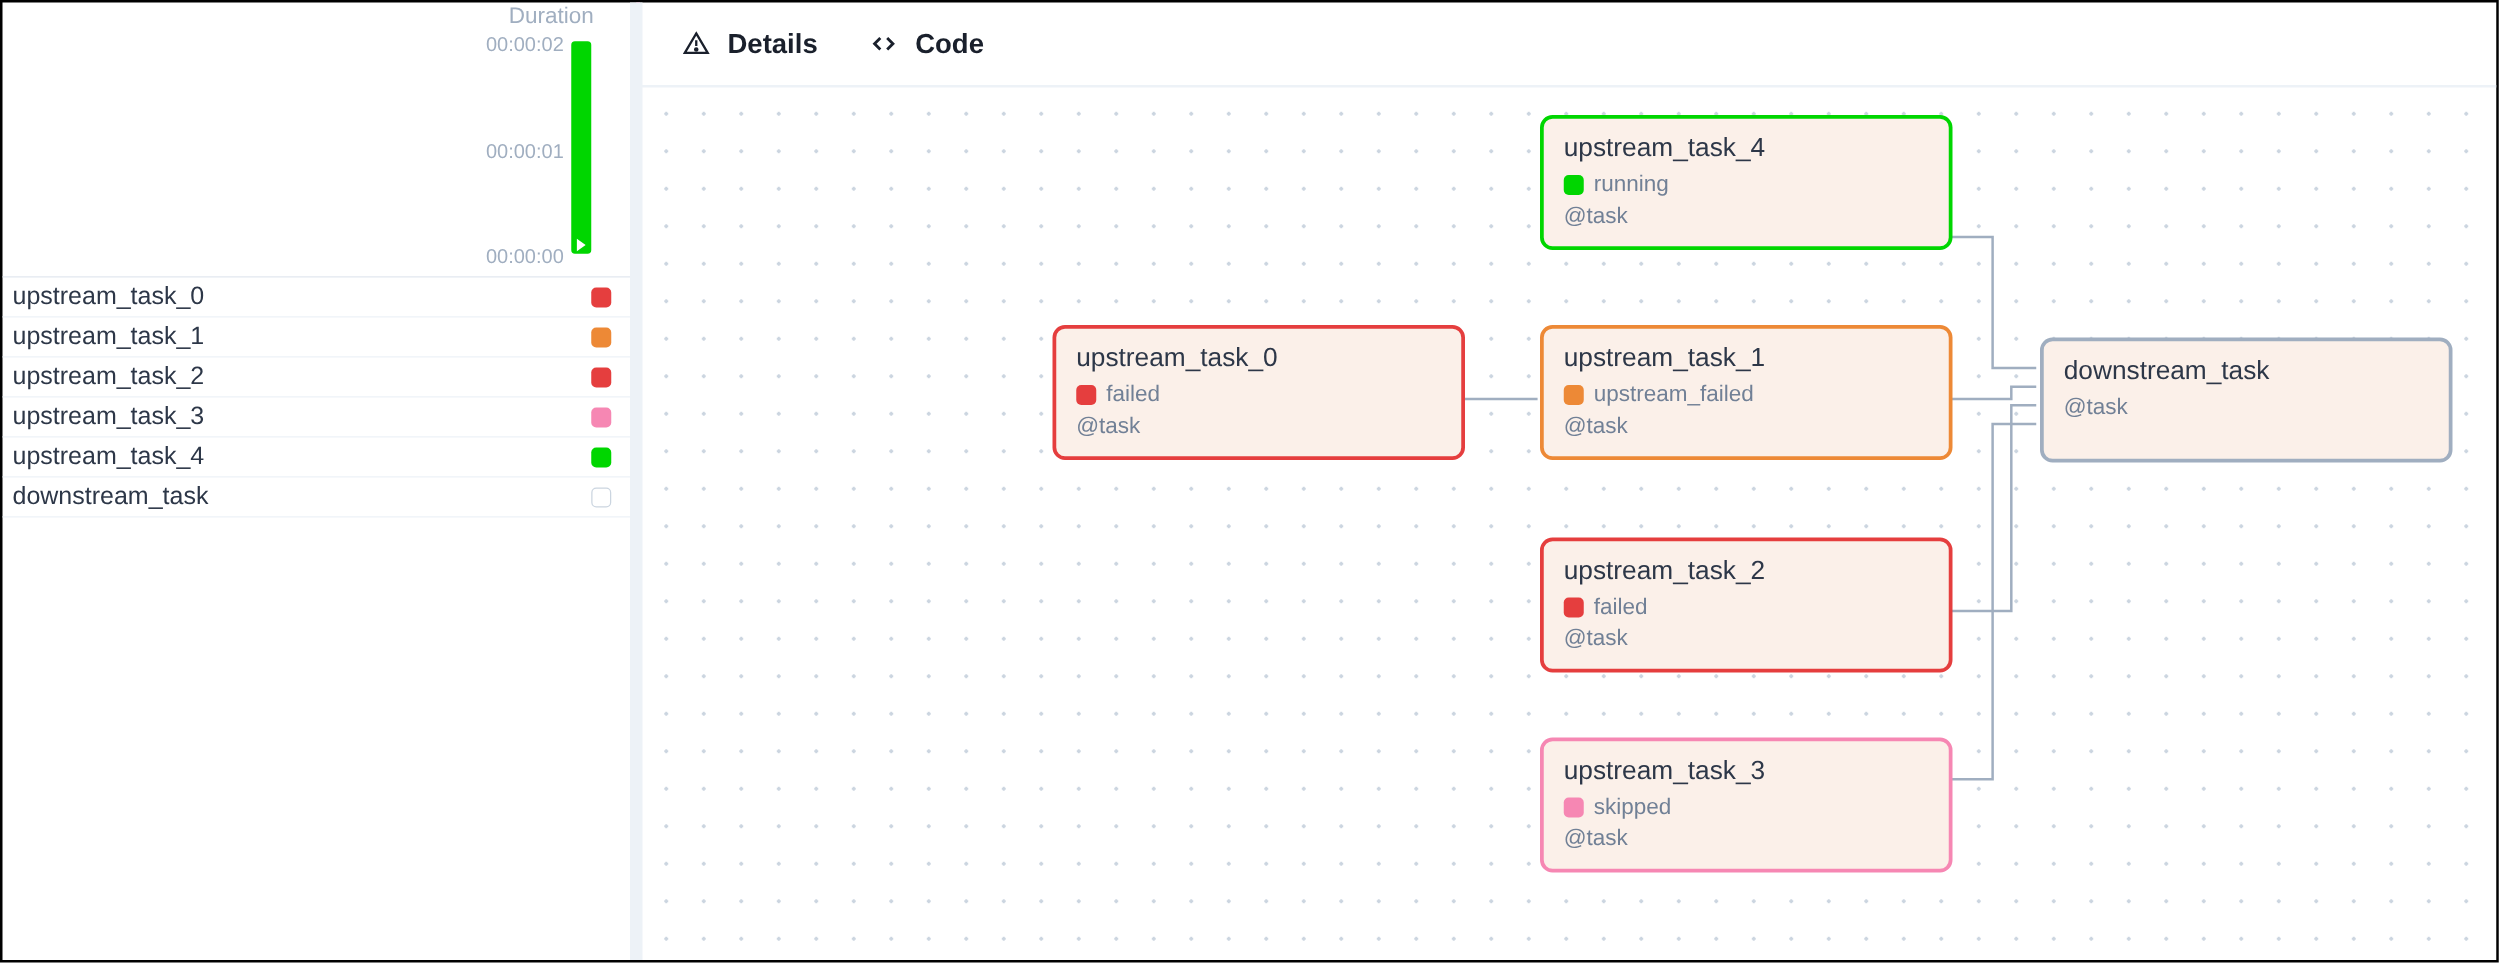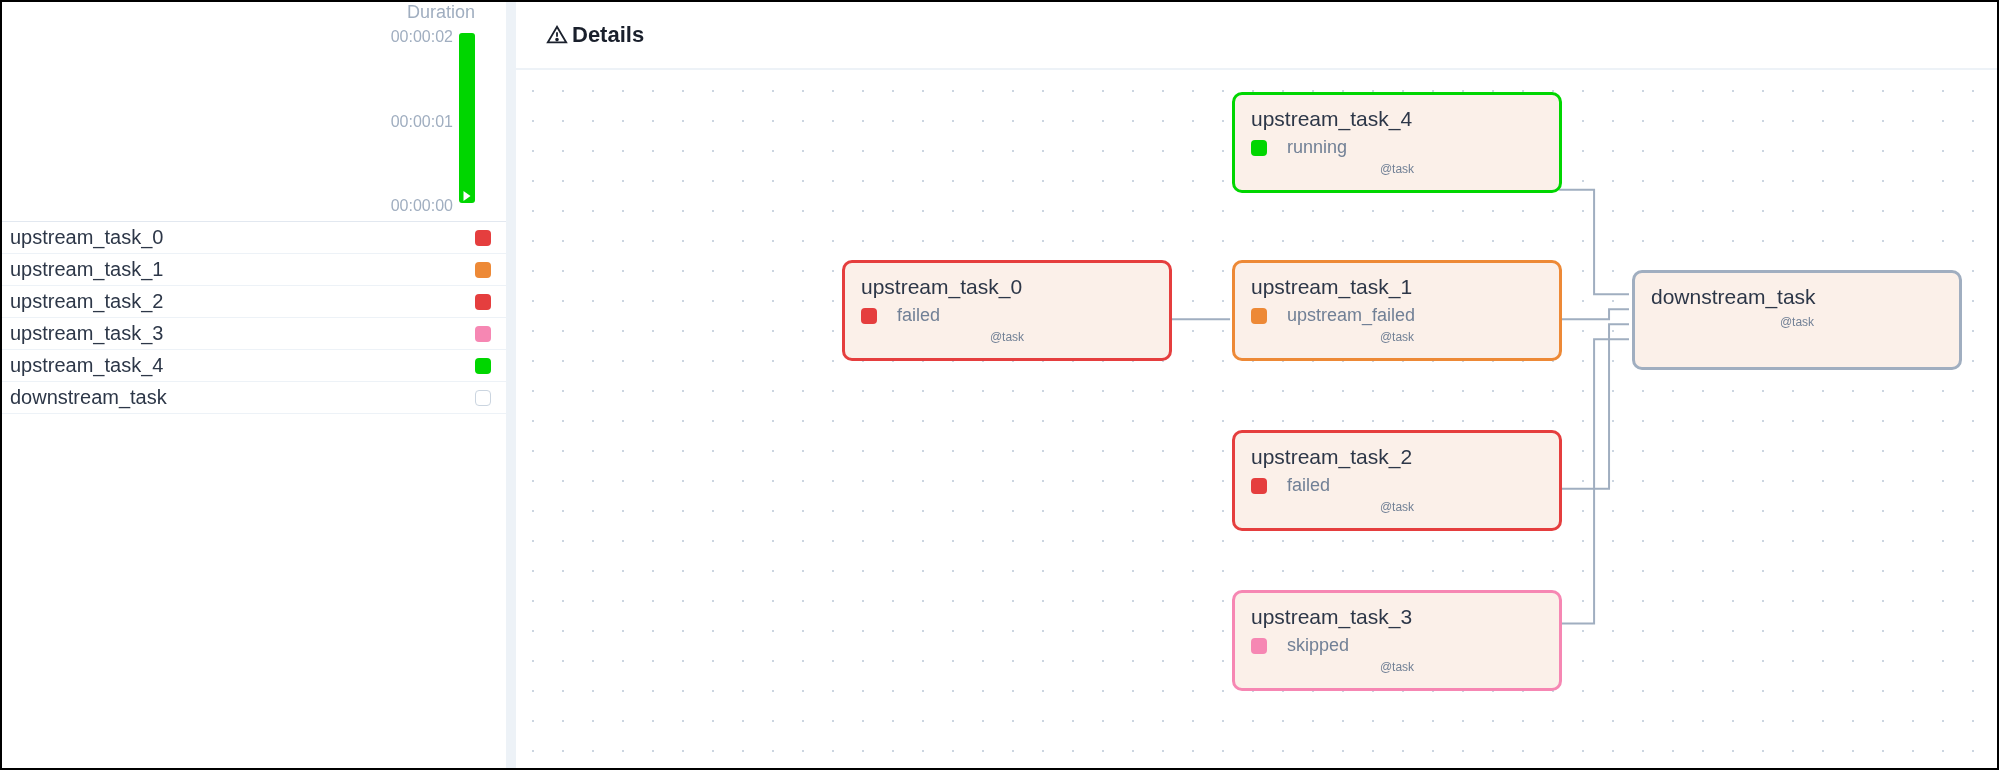--- a/index.html
+++ b/index.html
@@ -1,20 +1,20 @@
 <!DOCTYPE html>
 <html><head>
 <meta charset="utf-8">
 <style>
   * { box-sizing: border-box; margin: 0; padding: 0; }
   html, body { width: 100%; height: 100%; font-family: -apple-system, BlinkMacSystemFont, "Segoe UI", Helvetica, Arial, sans-serif; }
   body { display: flex; border: 2px solid #000; width: 1999px; height: 770px; overflow: hidden; background: #fff; color: #2d3748; }
 
   
-  .sidebar { width: 510px; flex: 0 0 510px; border-right: 1px solid #f9a8d4; display: flex; flex-direction: column; position: relative; }
+  .sidebar { width: 510px; flex: 0 0 510px; border-right: 3px solid #f9a8d4; display: flex; flex-direction: column; position: relative; }
   .duration-block { height: 220px; position: relative; border-bottom: 1px solid #e2e8f0; }
   .duration-label { position: absolute; top: 0; left: 405px; font-size: 18px; color: #a0aec0; }
   .duration-axis { position: absolute; right: 30px; top: 30px; bottom: 10px; width: 100px; }
   .axis-tick { position: absolute; right: 28px; font-size: 16px; color: #a0aec0; text-align: right; width: 90px; }
   .axis-tick.t0 { bottom: -4px; }
   .axis-tick.t1 { top: 50%; transform: translateY(-50%); }
   .axis-tick.t2 { top: -4px; }
   .duration-bar { position: absolute; right: 6px; bottom: 8px; width: 16px; height: 170px; background: #00d600; border-radius: 3px; }
   .duration-bar .play { position: absolute; bottom: 2px; left: 50%; transform: translateX(-50%); width: 0; height: 0; border-left: 7px solid #fff; border-top: 5px solid transparent; border-bottom: 5px solid transparent; }
 
@@ -27,35 +27,35 @@
   .sq.green  { background: #00d600; }
   .sq.none   { background: #fff; border: 1.5px solid #cbd5e0; }
 
   .resize-handle { position: absolute; top: 0; right: -5px; width: 10px; height: 100%; cursor: col-resize; background: #edf2f7; }
 
   
   .main { flex: 1; display: flex; flex-direction: column; position: relative; }
 
   
   .tabs { display: flex; align-items: center; gap: 34px; height: 68px; padding: 0 30px; border-bottom: 2px solid #edf2f7; }
-  .tab { display: flex; align-items: center; gap: 4px; font-size: 22px; font-weight: 700; color: #1a202c; cursor: pointer; padding: 0 4px; height: 100%; position: relative; }
+  .tab { display: flex; align-items: center; gap: 14px; font-size: 22px; font-weight: 700; color: #1a202c; cursor: pointer; padding: 0 4px; height: 100%; position: relative; }
   .tab.active { color: #1869ff; }
   .tab.active::after { content: ""; position: absolute; left: -6px; right: -6px; bottom: -2px; height: 4px; background: #1869ff; }
   .tab .ic { width: 22px; height: 22px; display: inline-flex; align-items: center; justify-content: center; }
 
   
   .graph-wrap { flex: 1; position: relative; overflow: hidden; }
   .dotgrid { position: absolute; inset: 0; background-image: radial-gradient(#cbd5e0 1.5px, transparent 1.5px); background-size: 30px 30px; background-position: 6px 6px; }
   .graph { position: absolute; inset: 0; }
 
   .node { position: absolute; width: 330px; border: 3px solid; border-radius: 10px; background: #fbf0e9; padding: 12px 16px 14px 16px; }
   .node .title { font-size: 21px; font-weight: 500; color: #2d3748; margin-bottom: 6px; }
-  .node .status-line { display: flex; align-items: center; gap: 20px; font-size: 18px; color: #718096; margin-bottom: 4px; }
+  .node .status-line { display: flex; align-items: center; gap: 8px; font-size: 18px; color: #718096; margin-bottom: 4px; }
   .node .status-line .dot { width: 16px; height: 16px; border-radius: 4px; flex: 0 0 16px; }
-  .node .decor { font-size: 12px; color: #718096; text-align: center; }
+  .node .decor { font-size: 18px; color: #718096; }
 
   .b-red    { border-color: #e53e3e; }
   .b-orange { border-color: #ed8936; }
   .b-green  { border-color: #00d600; }
   .b-pink   { border-color: #f687b3; }
   .b-grey   { border-color: #a0aec0; }
 
   .d-red    { background: #e53e3e; }
   .d-orange { background: #ed8936; }
   .d-green  { background: #00d600; }
@@ -116,20 +116,29 @@
     <div class="tab">
       <span class="ic">
         <svg viewBox="0 0 24 24" width="22" height="22" fill="none" stroke="currentColor" stroke-width="2">
             <path d="M12 3 L22 20 H2 Z"></path>
             <line x1="12" y1="9" x2="12" y2="14"></line>
             <circle cx="12" cy="17" r="1" fill="currentColor"></circle>
           </svg>
       </span>
       <span>Details</span>
     </div>
+    <div class="tab">
+      <span class="ic">
+        <svg viewBox="0 0 24 24" width="22" height="22" fill="none" stroke="currentColor" stroke-width="2.5">
+            <polyline points="9 7 4 12 9 17"></polyline>
+            <polyline points="15 7 20 12 15 17"></polyline>
+          </svg>
+      </span>
+      <span>Code</span>
+    </div>
   </div>
 
   <div class="graph-wrap">
     <div class="dotgrid"></div>
 
     <svg class="edges" viewBox="0 0 1489 700" preserveAspectRatio="none">
 
       <path d="M 660 250 H 720"></path>
 
       <path d="M 1050 120 H 1085 V 225 H 1120"></path>

